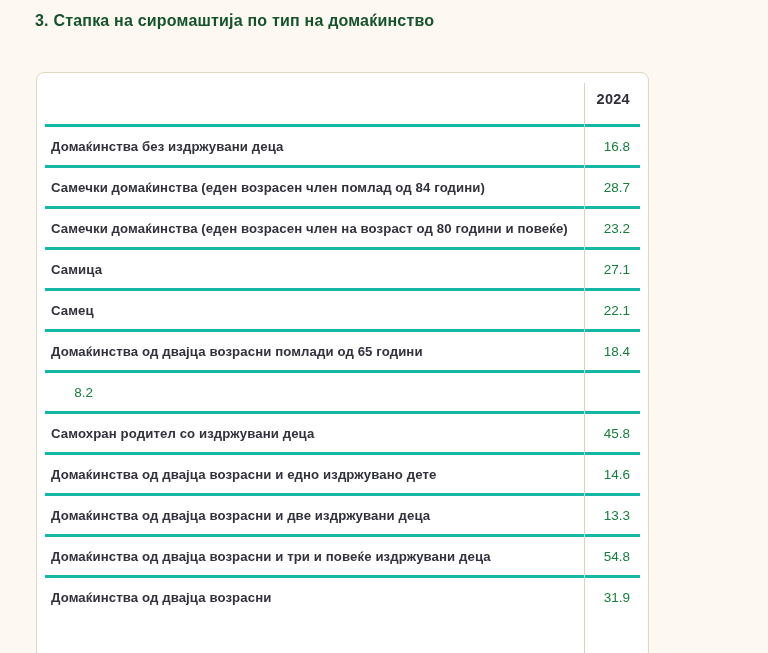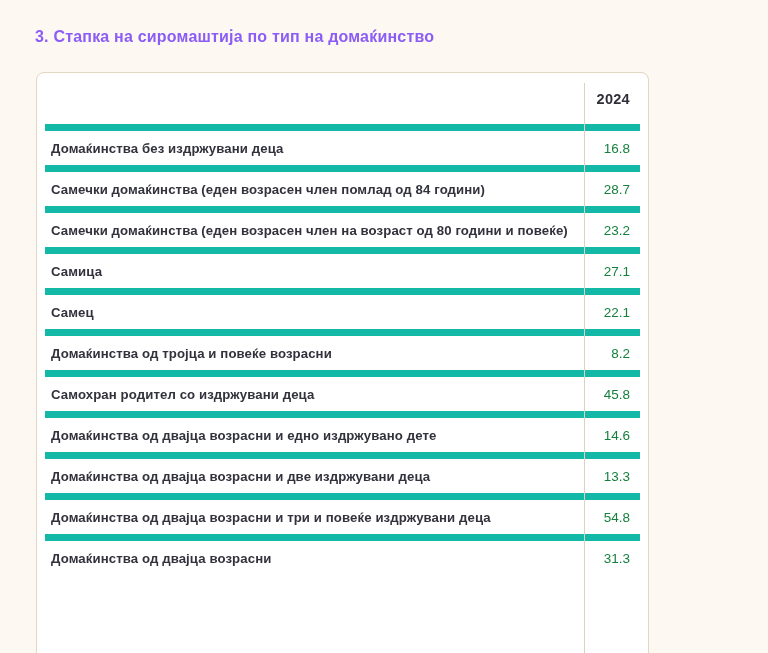--- a/index.html
+++ b/index.html
@@ -7,24 +7,24 @@
     width: 768px;
     height: 653px;
     overflow: hidden;
     background: #fdf8f2;
     font-family: "Liberation Sans", "DejaVu Sans", sans-serif;
     position: relative;
   }
   .page-title {
     position: absolute;
     left: 35px;
-    top: 28px;
+    top: 12px;
     font-size: 16px;
     font-weight: 700;
-    color: #8b5cf6;
+    color: #14532d;
     letter-spacing: 0.2px;
   }
   .table-card {
     position: absolute;
     left: 36px;
     top: 72px;
     width: 613px;
     height: 610px;
     background: #ffffff;
     border: 1.5px solid #e2d6c4;
@@ -38,21 +38,21 @@
     width: 1px;
     background: #ddd1bf;
   }
   .trow {
     display: flex;
     align-items: center;
     height: 41px;
     margin: 0 8px;
   }
   .trow.header { height: 51px; border-top: none; }
-  .trow.body-row { border-top: 7px solid #14b8a6; }
+  .trow.body-row { border-top: 3px solid #14b8a6; }
   .cell-label {
     flex: 1;
     padding-left: 6px;
     font-size: 13.2px;
     font-weight: 700;
     color: #32323d;
     letter-spacing: 0.1px;
     white-space: nowrap;
     overflow: hidden;
   }
@@ -103,23 +103,26 @@
   <div class="trow body-row">
     <div class="cell-label">Самица</div>
     <div class="cell-value">27.1</div>
   </div>
 
   <div class="trow body-row">
     <div class="cell-label">Самец</div>
     <div class="cell-value">22.1</div>
   </div>
 
+  <div class="trow body-row">
+    <div class="cell-label">Домаќинства од двајца возрасни помлади од 65 години</div>
+    <div class="cell-value">18.4</div>
+  </div>
 
   <div class="trow body-row">
-    <div class="cell-label">Домаќинства од тројца и повеќе возрасни</div>
     <div class="cell-value">8.2</div>
   </div>
 
 
   <div class="trow body-row">
     <div class="cell-label">Самохран родител со издржувани деца</div>
     <div class="cell-value">45.8</div>
   </div>
 
   <div class="trow body-row">
@@ -132,16 +135,16 @@
     <div class="cell-value">13.3</div>
   </div>
 
   <div class="trow body-row">
     <div class="cell-label">Домаќинства од двајца возрасни и три и повеќе издржувани деца</div>
     <div class="cell-value">54.8</div>
   </div>
 
   <div class="trow body-row">
     <div class="cell-label">Домаќинства од двајца возрасни</div>
-    <div class="cell-value">31.3</div>
+    <div class="cell-value">31.9</div>
   </div>
 </div>
 </div>
 
 </body></html>

